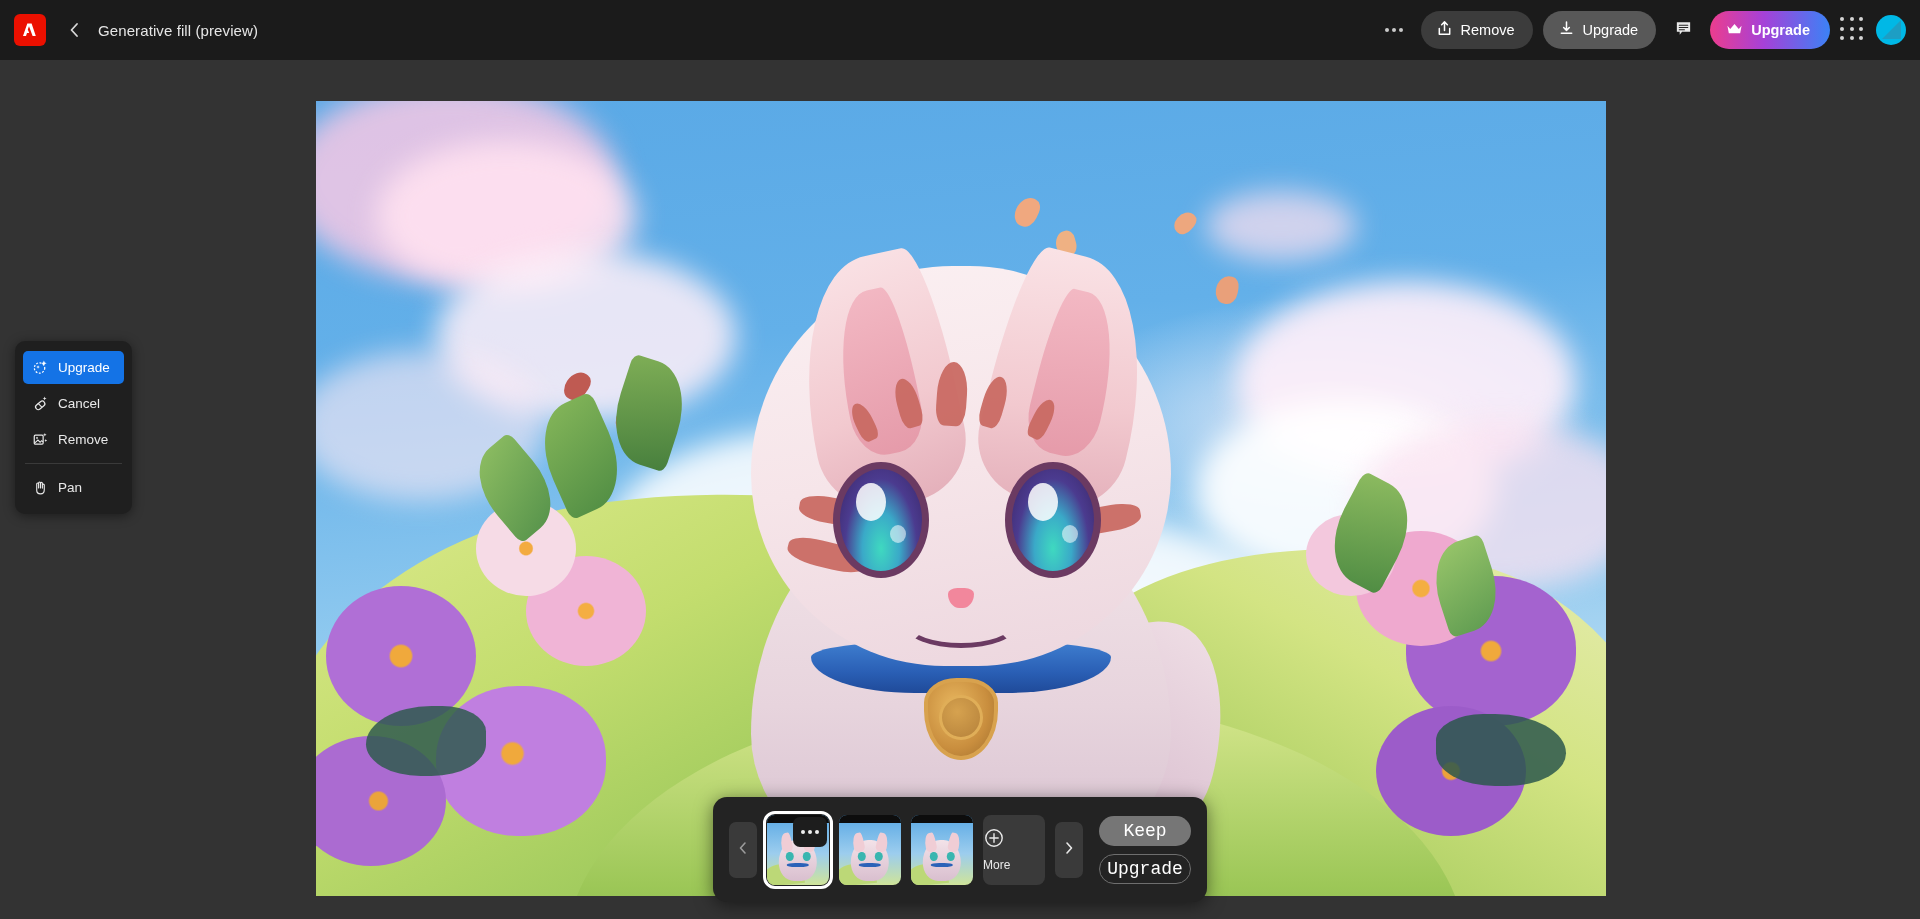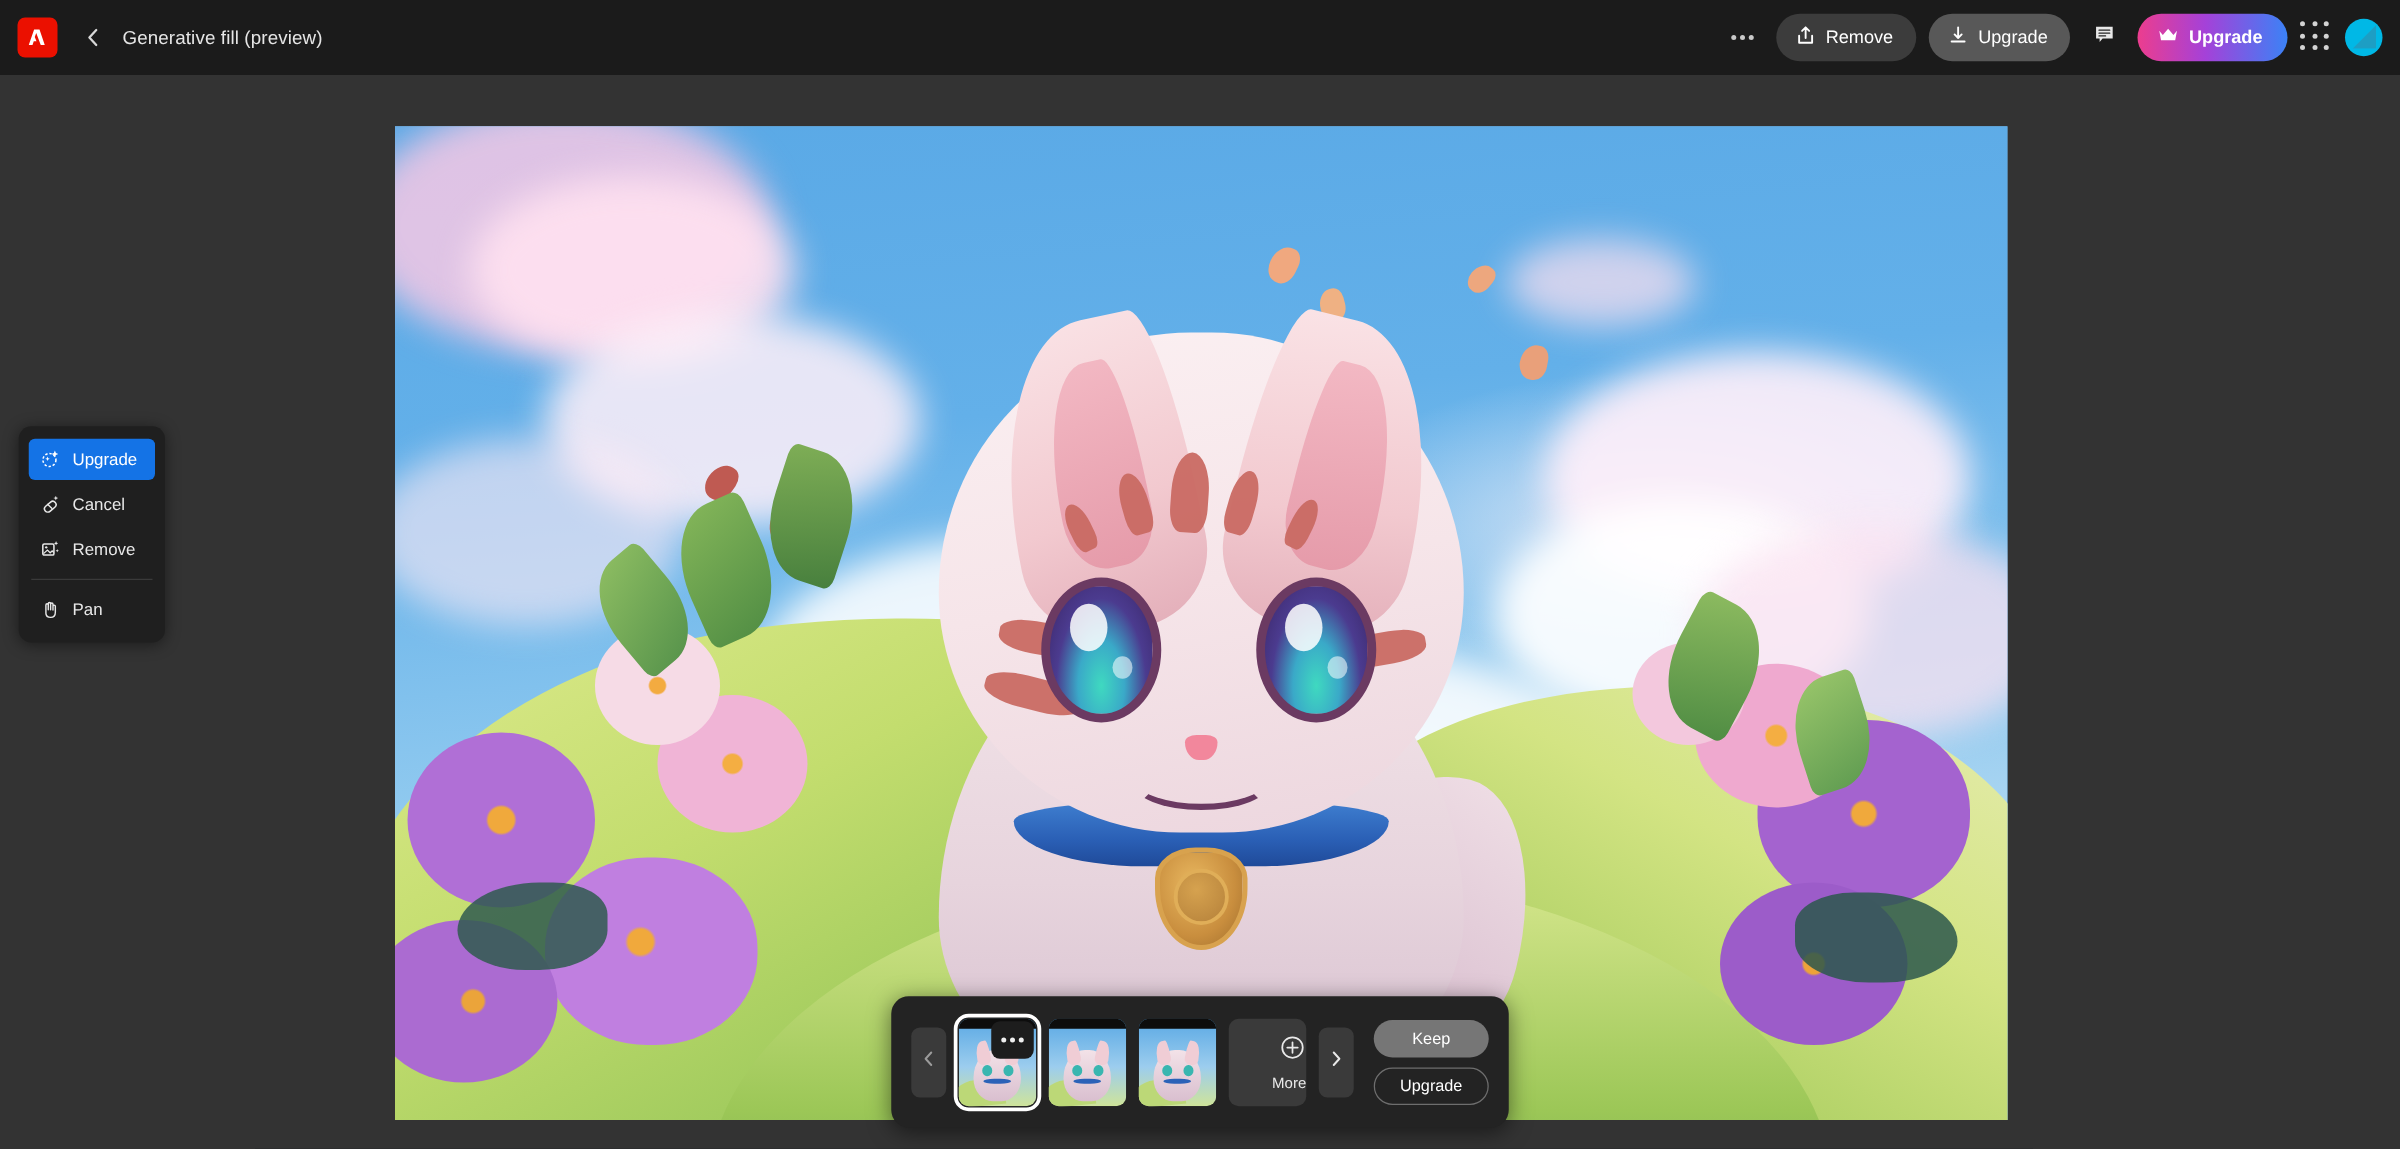--- a/index.html
+++ b/index.html
@@ -282,29 +282,29 @@
   .thumb-more-badge {
     position: absolute; right: 2px; top: 2px;
     width: 34px; height: 30px; border-radius: 7px;
     background: #1d1d1d;
     display: flex; align-items: center; justify-content: center; gap: 3px;
   }
   .thumb-more-badge i { width: 4px; height: 4px; border-radius: 50%; background: #efefef; }
   .more-btn {
     width: 62px; height: 70px; border-radius: 8px;
     background: #3a3a3a; color: #e9e9e9;
-    display: flex; flex-direction: column; align-items: flex-end; justify-content: center;
+    display: flex; flex-direction: column; align-items: flex-start; justify-content: center;
     gap: 5px; cursor: pointer; flex: none;
   }
   .more-label { font-size: 12px; }
   .action-col { display: flex; flex-direction: column; gap: 8px; margin-left: 6px; }
   .act-btn {
     width: 92px; height: 30px; border-radius: 15px;
     display: flex; align-items: center; justify-content: center;
-    font-size: 13px; cursor: pointer; color: #fff;
+    font-size: 18px; cursor: pointer; color: #fff; font-family: Liberation Mono, monospace;
   }
   .act-btn.keep { background: #767676; }
   .act-btn.cancel { background: transparent; border: 1.5px solid #6e6e6e; }
 
   
   .mini { position: absolute; inset: 0; background: linear-gradient(180deg,#59a8e4 0%,#9ccdee 55%,#cfe49a 100%); }
   .mini .mtop { position:absolute; left:0; right:0; top:0; height:12%; background:#0d0d0d; }
   .mini .mcat {
     position:absolute; left:50%; transform:translateX(-50%); bottom: 4px;
     width: 62%; height: 58%;

